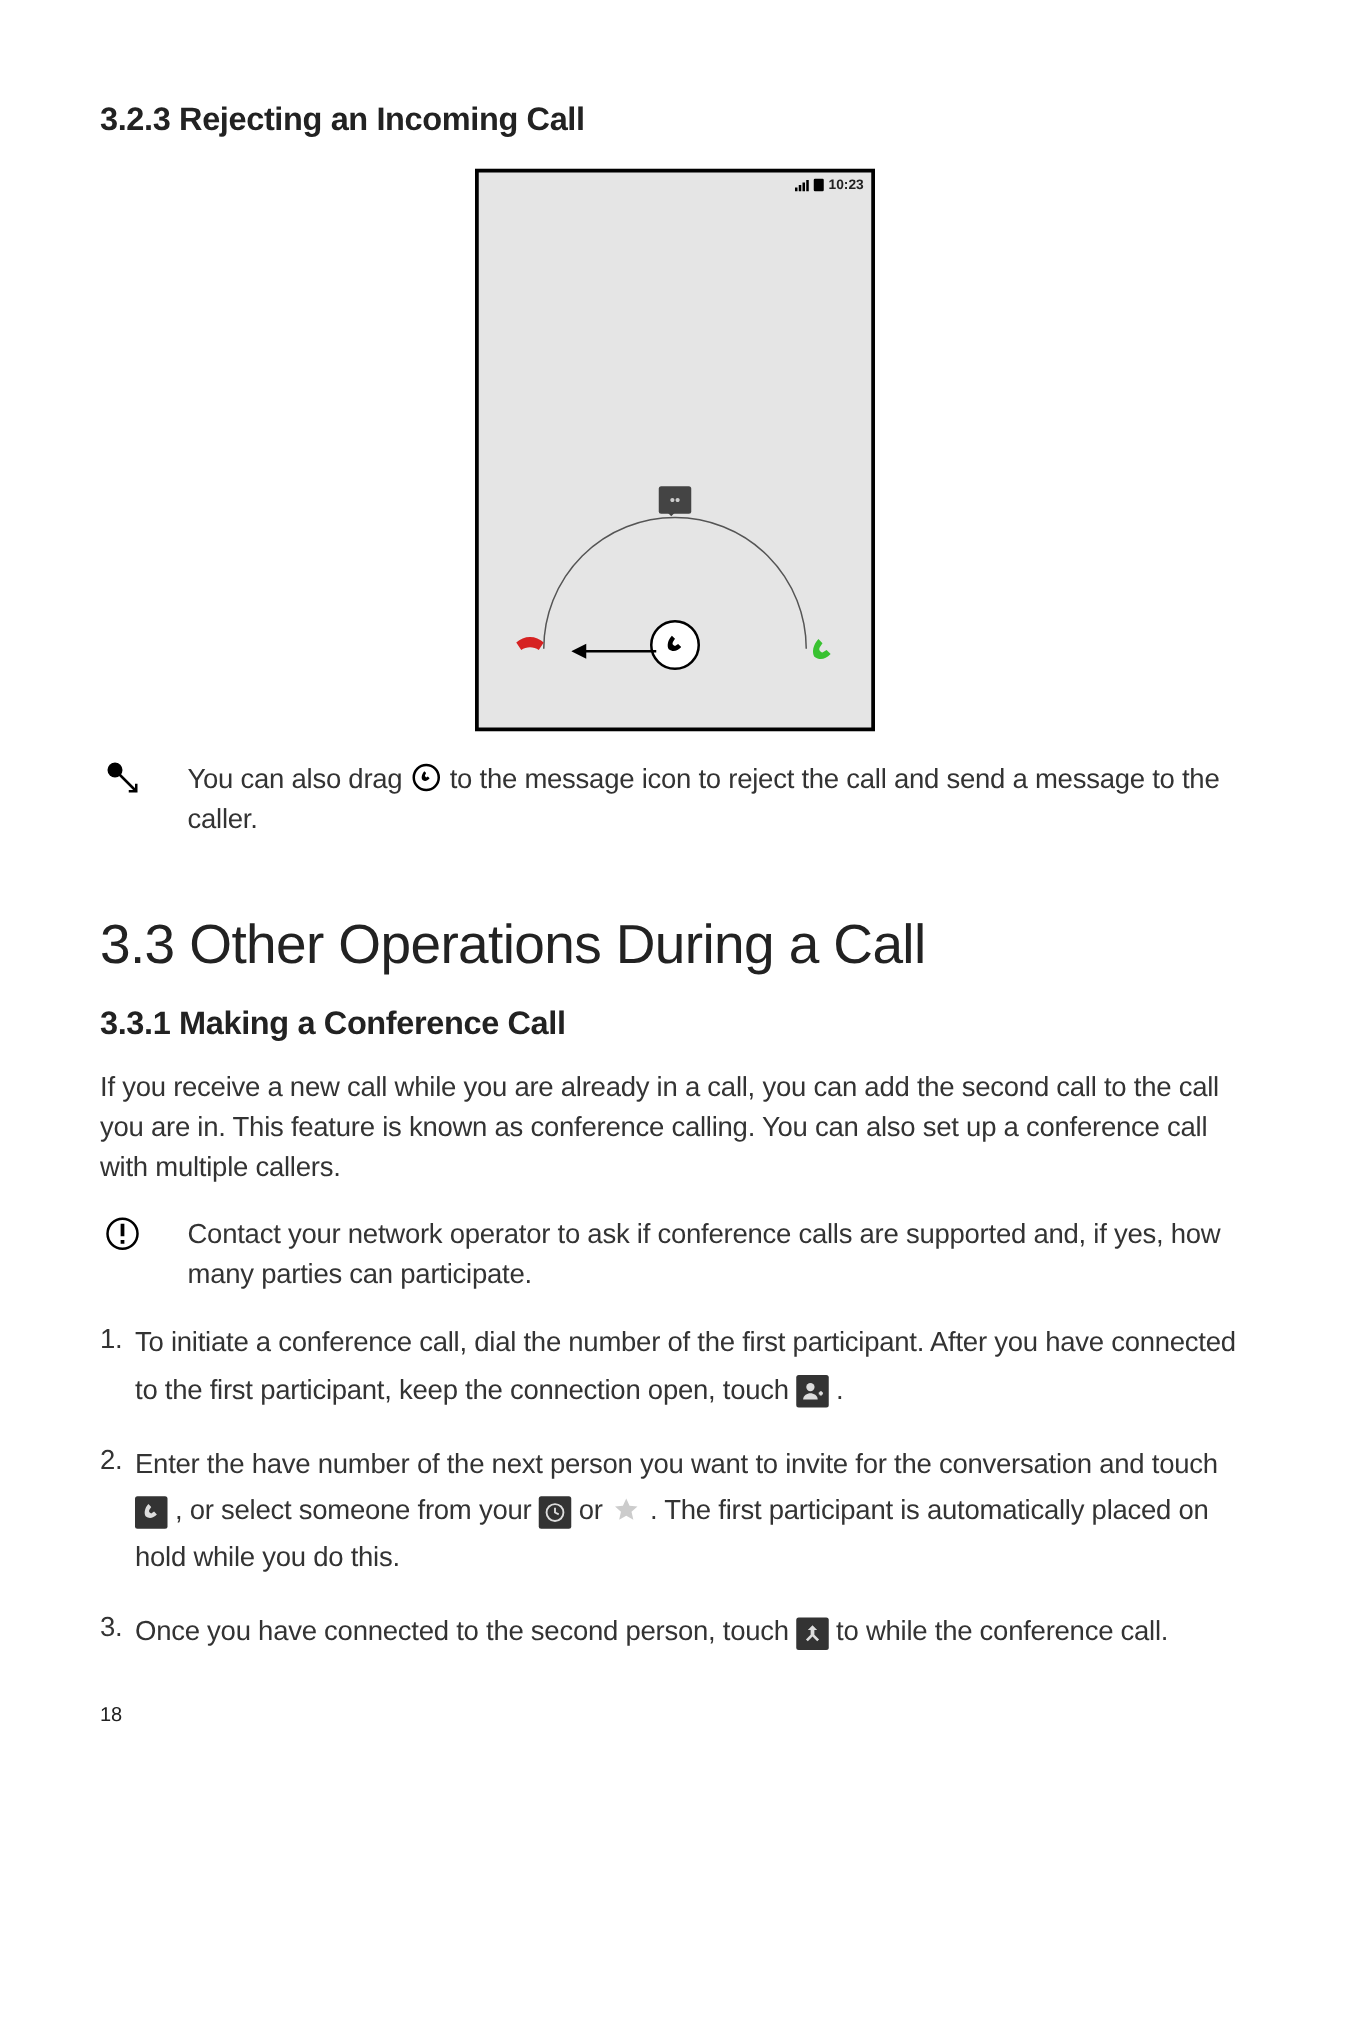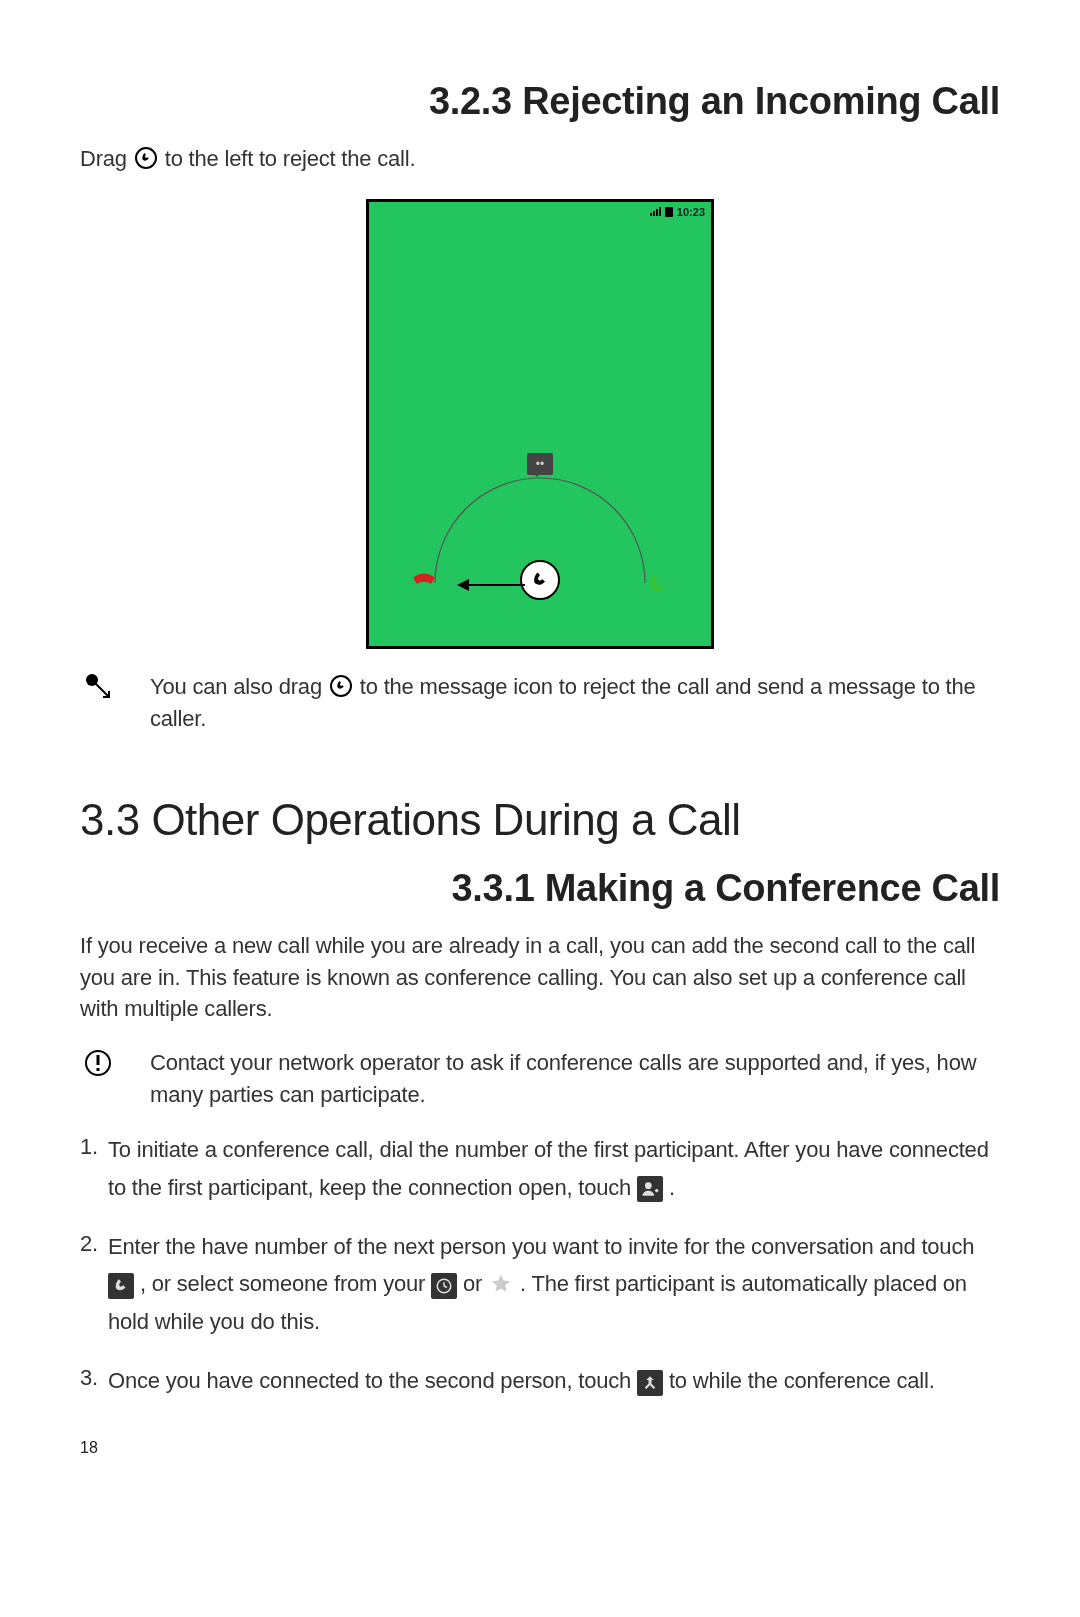--- a/index.html
+++ b/index.html
@@ -1,33 +1,33 @@
 <!DOCTYPE html>
 <html><head>
 <meta charset="utf-8">
 <style>
   * { box-sizing: border-box; margin: 0; padding: 0; }
   html, body { width: 1080px; height: 1617px; background: #fff; font-family: Arial, Helvetica, sans-serif; color: #222; }
   .page { padding: 80px 80px 40px 80px; }
-  .h3 { font-size: 38px; font-weight: 600; letter-spacing: -0.3px; margin-bottom: 20px; text-align: right; }
+  .h3 { font-size: 26px; font-weight: 600; letter-spacing: -0.3px; margin-bottom: 20px; }
   .h2 { font-size: 44px; font-weight: 400; letter-spacing: -0.5px; margin: 60px 0 22px 0; }
   .body-text { font-size: 22px; line-height: 1.45; color: #333; letter-spacing: -0.2px; }
   .para { margin-bottom: 18px; }
   .note-row { display: flex; align-items: flex-start; gap: 18px; margin: 22px 0 10px 0; }
   .note-row .icon-col { flex: 0 0 36px; display: flex; justify-content: center; padding-top: 2px; }
   .note-row .text-col { flex: 1; margin-left: 16px; }
   .inline-icon { display: inline-flex; vertical-align: -4px; width: 26px; height: 26px; justify-content: center; align-items: center; }
   .inline-icon.box-dark { background: #333; border-radius: 2px; }
   .inline-icon.box-dark svg { display:block; }
   .ol { list-style: none; counter-reset: step; }
   .ol > li { position: relative; padding-left: 28px; margin-bottom: 22px; margin-top: 20px; }
   .ol > li::before { counter-increment: step; content: counter(step) "."; position: absolute; left: 0; top: 0; }
   .ol > li .wrap { line-height: 1.7; }
   .phone-figure { display: flex; justify-content: center; margin: 24px 0 10px 0; }
-  .phone { width: 348px; height: 450px; border: 3px solid #000; position: relative; background: #22c55e; }
+  .phone { width: 320px; height: 450px; border: 3px solid #000; position: relative; background: #e5e5e5; }
   .statusbar { position: absolute; top: 4px; right: 6px; display: flex; align-items: center; gap: 4px; font-size: 10px; }
   .statusbar .sig { display: flex; align-items: flex-end; gap: 1px; }
   .statusbar .sig span { display: block; width: 2px; background: #000; }
   .statusbar .sig span:nth-child(1){height:3px;} .statusbar .sig span:nth-child(2){height:5px;} .statusbar .sig span:nth-child(3){height:7px;} .statusbar .sig span:nth-child(4){height:9px;}
   .statusbar .batt { width: 8px; height: 10px; background: #000; border-radius: 1px; }
   .statusbar .time { font-size: 11px; font-weight: 600; }
   .ring-wrap { position: absolute; left: 50%; bottom: 18px; transform: translateX(-50%); }
   .arc-svg { display: block; }
   .hub { position: absolute; left: 50%; top: 112px; transform: translate(-50%,-50%); width: 40px; height: 40px; border: 2px solid #000; border-radius: 50%; background: #fff; display:flex; align-items:center; justify-content:center; }
   .msg-icon { position: absolute; left: 50%; top: -4px; transform: translate(-50%,-50%); width: 26px; height: 22px; background: #444; border-radius: 2px; }
@@ -38,30 +38,20 @@
   .arrow-left { position:absolute; left:42px; top:110px; }
   .page-num { font-size: 16px; margin-top: 40px; }
 </style>
 </head>
 <body>
 
 <div class="page">
 
   <div class="h3">3.2.3  Rejecting an Incoming Call</div>
 
-  <p class="body-text para">
-    <span>Drag </span>
-    <span class="inline-icon">
-      <svg width="24" height="24" viewBox="0 0 24 24">
-          <circle cx="12" cy="12" r="10" fill="none" stroke="#000" stroke-width="2"></circle>
-          <path d="M8 15c3 2 5 1 8-2l-2-2-2 1c-1-1-2-2-1-3l1-2-2-2c-3 3-4 8-2 10z" fill="#000" transform="scale(0.7) translate(5 5)"></path>
-        </svg>
-    </span>
-    <span> to the left to reject the call.</span>
-  </p>
 
   <div class="phone-figure">
     <div class="phone">
       <div class="statusbar">
         <span class="sig">
             <span></span>
             <span></span>
             <span></span>
             <span></span>
           </span>

